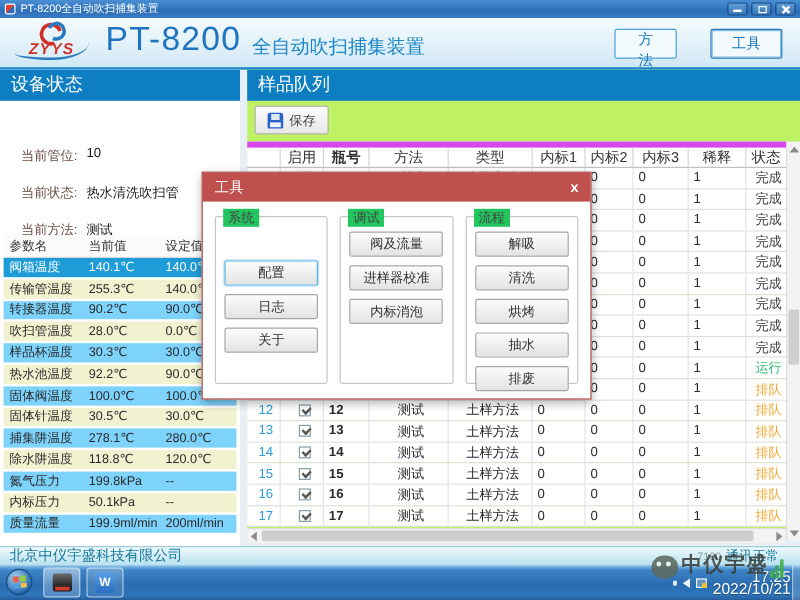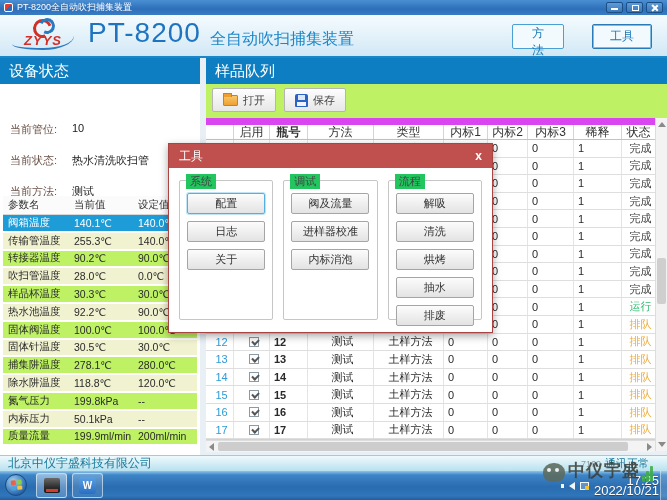--- a/index.html
+++ b/index.html
@@ -56,38 +56,38 @@
   .ic-stop { width:9px; height:9px; background:#d03020; }
   .ic-reset { color:#8a8a8a; font-size:13px; line-height:10px; font-weight:bold; }
   .ic-folder { width:15px; height:11px; background:linear-gradient(#f8c868,#ee9f30); border:1px solid #c8821e;
     border-radius:1px; position:relative; }
   .ic-folder:before { content:""; position:absolute; left:-1px; top:-3px; width:7px; height:3px;
     background:#ee9f30; border:1px solid #c8821e; border-bottom:none; border-radius:1px 1px 0 0; }
   .ic-floppy { width:13px; height:13px; background:#2a62c8; border-radius:2px 2px 1px 1px; position:relative; }
   .ic-floppy:before { content:""; position:absolute; left:3px; top:1px; width:7px; height:5px; background:#dce8f8; }
   .ic-floppy:after { content:""; position:absolute; left:2px; bottom:1px; width:9px; height:4px; background:#f0f4fa; }
 
-  .infolist { position:absolute; left:10px; top:64px; width:185px; font-size:11px; }
+  .infolist { position:absolute; left:10px; top:64px; width:185px; font-size:11px;text-align:center; }
   .inforow { display:flex; margin-bottom:16px; }
   .inforow .lab { width:62px; color:#6b5147; }
   .inforow .val { color:#1a1a1a; }
 
   
   .param-table { position:absolute; left:3px; top:138px; width:194px; font-size:10.5px; }
   .phead { display:flex; height:19px; align-items:center; color:#333; border-bottom:1px solid #d8d8d8; background:#fbfbfb; }
   .phead div, .prow div { padding-left:5px; }
   .pc0 { width:66px; } .pc1 { width:64px; } .pc2 { width:64px; }
-  .prow { display:flex; height:15.8px; align-items:center; color:#2a2a2a; margin-bottom:2px; background:#bef264; }
+  .prow { display:flex; height:15.8px; align-items:center; color:#2a2a2a; margin-bottom:2px; background:#7dd3fc; }
   .prow.alt { background:#f1f2d0; }
   .prow.sel { background:#1e9cd8; color:#fff; }
 
   
   .queue-table { position:absolute; left:0; top:60px; width:449px; }
   .qhead { display:flex; height:22px; align-items:center; font-size:12px; color:#333;
-    border-top:7px solid #d946ef; border-bottom:1px solid #c2c2c2; background:#fff; }
+    border-top:5px solid #d946ef; border-bottom:1px solid #c2c2c2; background:#fff; }
   .qhead div { border-right:1px solid #d5d5d5; height:100%; display:flex; align-items:center; justify-content:center; }
   .qrow { display:flex; height:17.6px; border-bottom:1px solid #dedede; font-size:11px; color:#2a2a2a; background:#fff; }
   .qrow .qc { border-right:1px solid #e4e4e4; display:flex; align-items:center; padding-left:4px; }
   .qc-num{width:28px; color:#2e9bd6; justify-content:center; padding-left:0;}
   .qc-enable{width:36px; justify-content:center; padding-left:0;}
   .qc-bottle{width:38px; font-weight:bold;}
   .qc-method{width:66px; justify-content:center; padding-left:0;}
   .qc-type{width:70px; justify-content:center; padding-left:0;}
   .qc-is1{width:44px;} .qc-is2{width:40px;} .qc-is3{width:46px;} .qc-dil{width:48px;}
   .qc-status{width:33px; border-right:none !important; justify-content:center; padding-left:0;}
@@ -112,21 +112,21 @@
     border:1px solid #a84442; box-shadow:0 3px 8px rgba(0,0,0,.35); z-index:30; }
   .dlg-title { height:24px; background:#c0504d; color:#fff; font-size:12px; display:flex; align-items:center; padding:0 10px; }
   .dlg-title .t { flex:1; }
   .dlg-close { cursor:pointer; font-weight:bold; font-size:12px; }
   .dlg-body { display:flex; gap:10px; padding:12px 10px 8px 10px; }
   .group { flex:1; border:1px solid #c6c6c6; border-radius:2px; position:relative; padding:12px 0 6px 0; height:140px; }
   .group-label { position:absolute; top:-7px; left:6px; background:#22c55e; padding:0 4px; font-size:11px; color:#444; }
   .gbtn { display:block; width:78px; height:21px; margin:0 auto 7px auto;
     background:linear-gradient(#fcfcfc,#e3e3e3); border:1px solid #a5a5a5; border-radius:2px;
     font-size:11px; color:#333; cursor:pointer; font-family:inherit; }
-  .gbtn.focused { border:1px solid #55b0e2; box-shadow:0 0 0 1px #bfe4f5; }
+  .gbtn.focused { border:1px solid #55b0e2; box-shadow:0 0 0 1px #bfe4f5;margin-top:24px; }
 
   
   .statusbar { position:absolute; left:0; top:455px; width:667px; height:16px;
     background:linear-gradient(#eefafd,#b9e1ef); border-top:1px solid #9fcbdd;
     display:flex; align-items:center; font-size:12px; color:#17789a; padding:0 8px; }
   .statusbar .company { flex:1; }
   .statusbar .code { font-size:9px; color:#8a9aa0; margin-right:4px; }
   .statusbar .comm { font-size:11px; margin-right:10px; }
 
   
@@ -289,24 +289,20 @@
             <div class="pc2">200ml/min</div>
           </div>
         </div>
     </div>
   </div>
 
   <div class="right-panel">
     <div class="panel-header">样品队列</div>
     <div class="btnrow">
       <button class="tool-btn">
-          <span class="ic-folder"></span>
-          <span>打开</span>
-        </button>
-      <button class="tool-btn">
           <span class="ic-floppy"></span>
           <span>保存</span>
         </button>
     </div>
     <div class="queue-table">
       <div class="qhead">
         <div class="qc-num"></div>
         <div class="qc-enable">启用</div>
         <div class="qc-bottle">瓶号</div>
         <div class="qc-method">方法</div>

